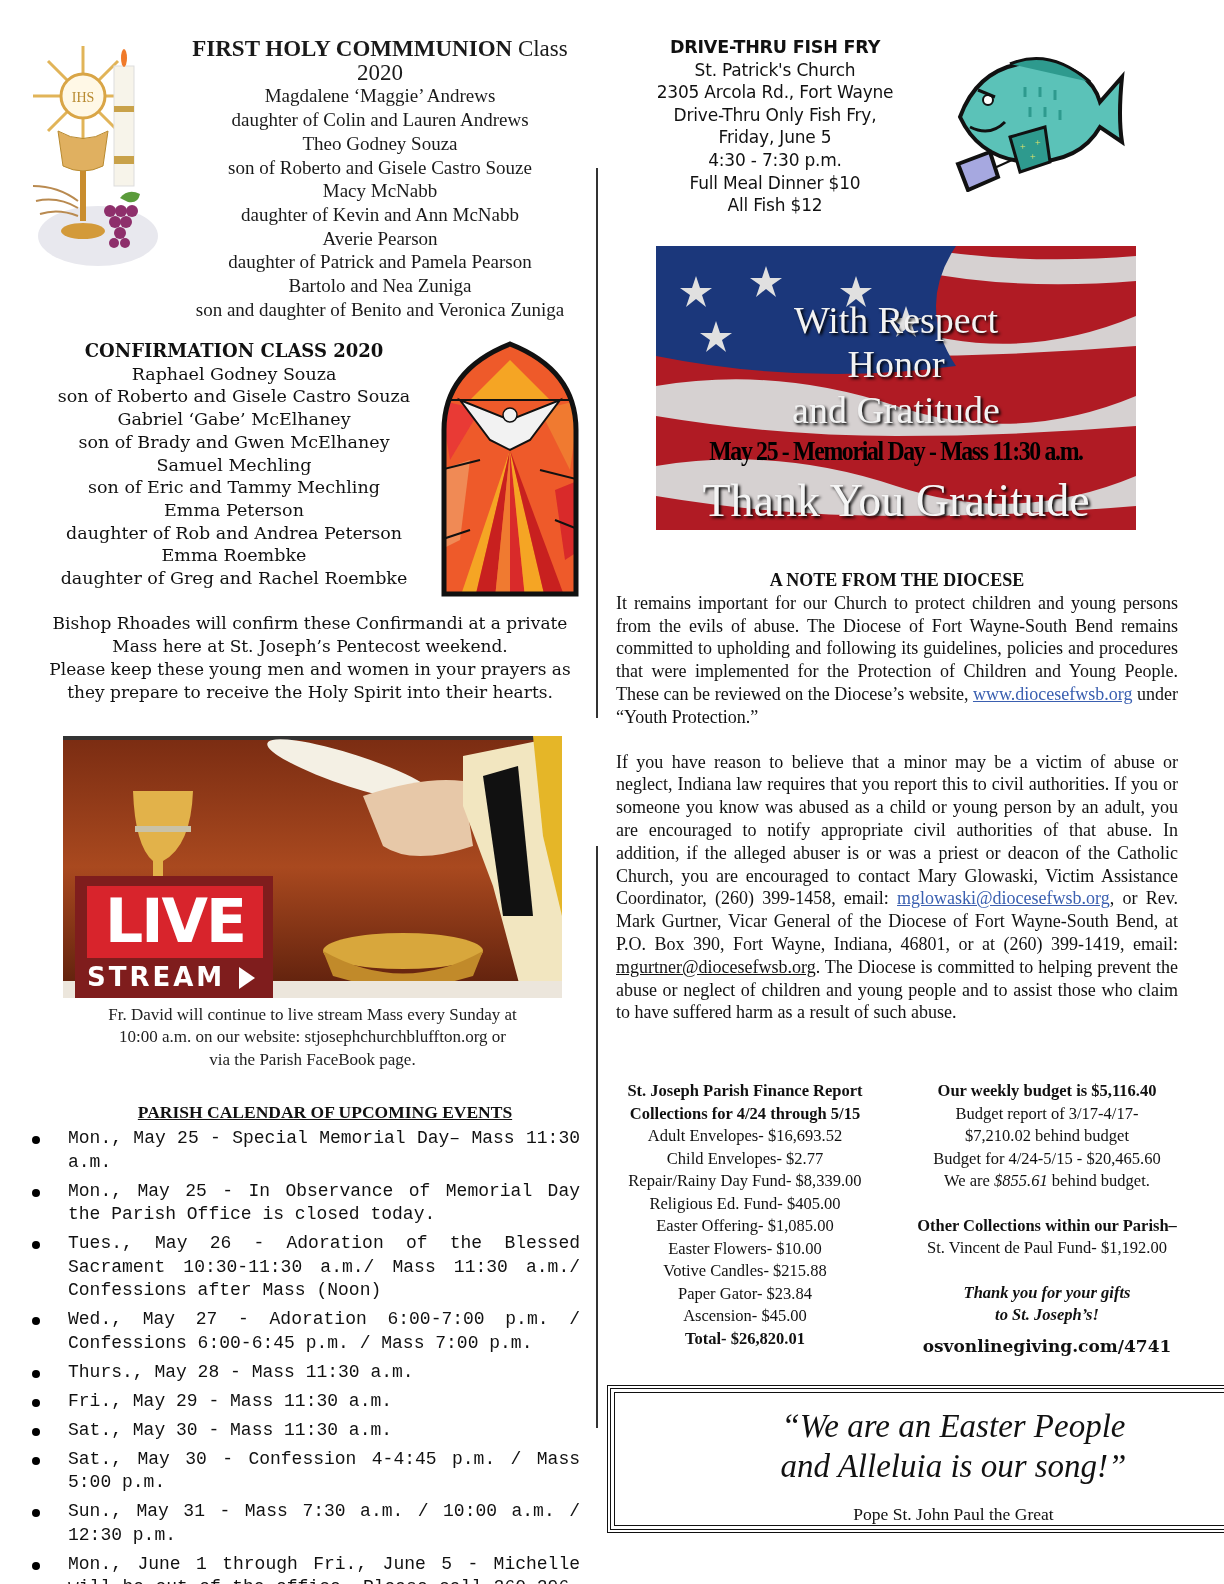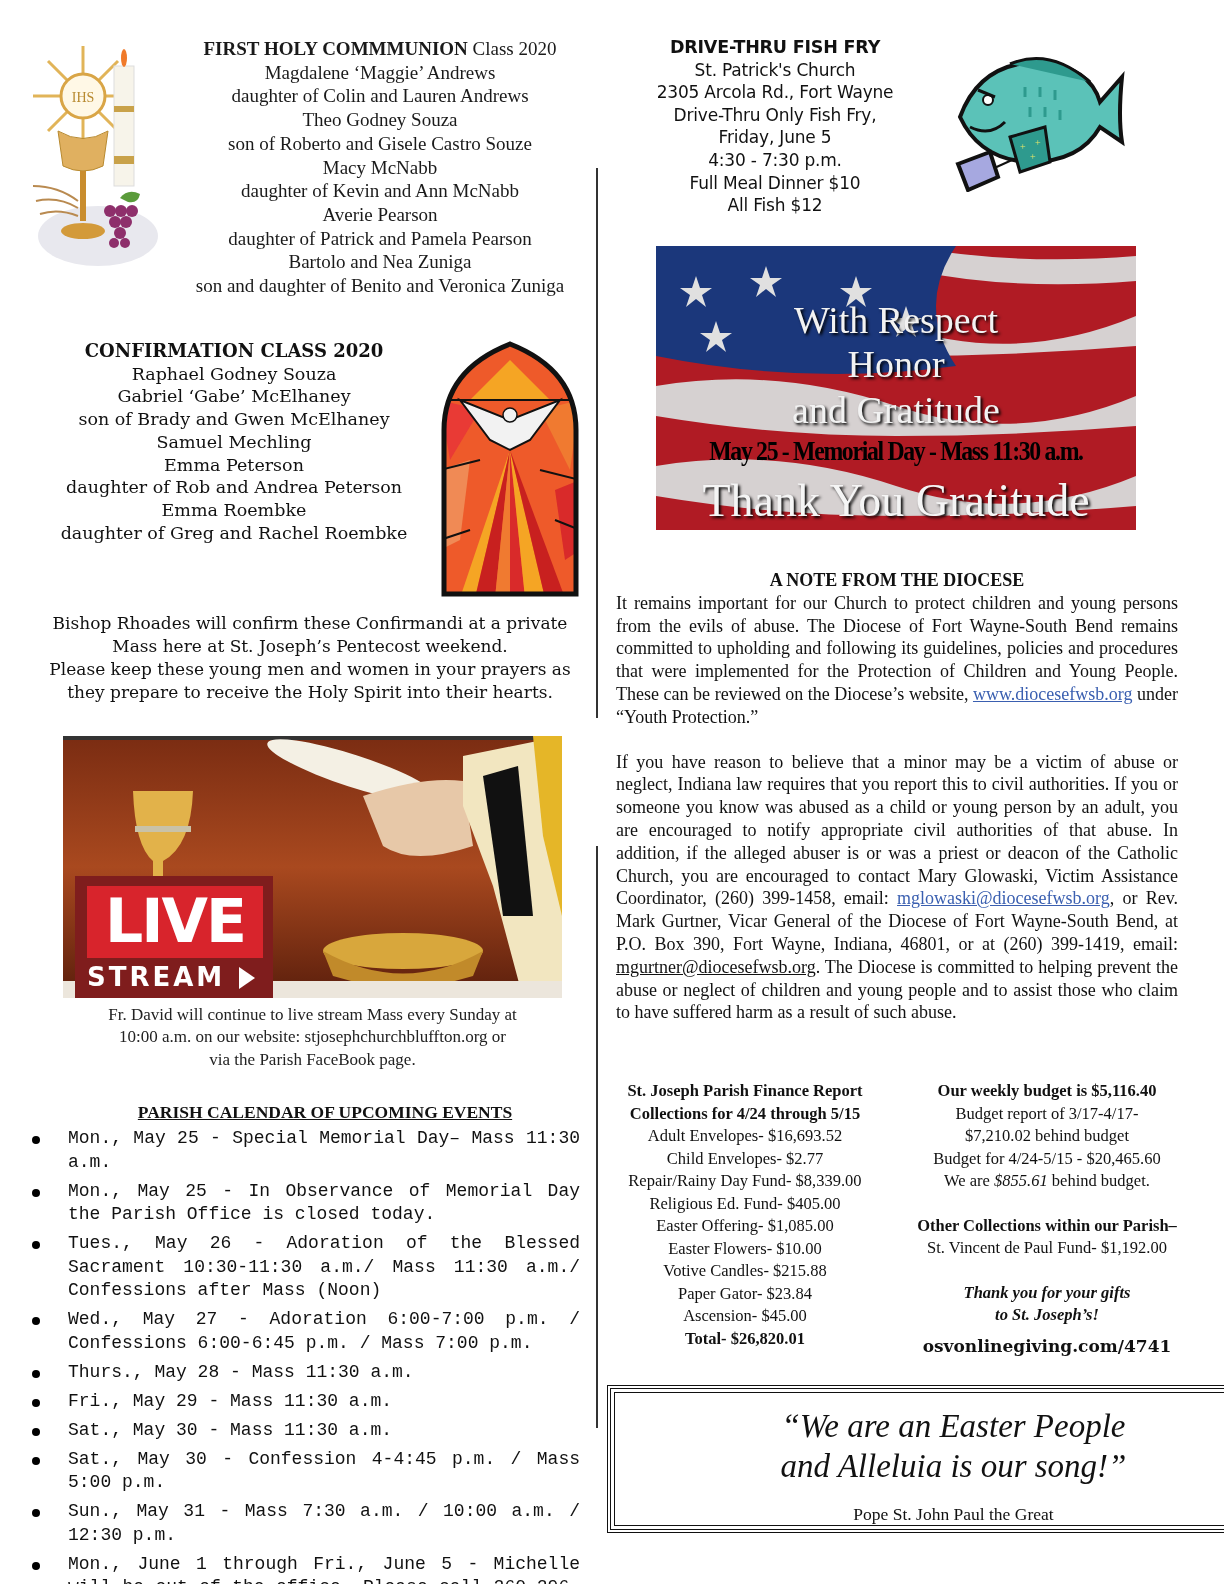--- a/index.html
+++ b/index.html
@@ -6,21 +6,21 @@
   html, body { width: 1224px; height: 1584px; background: #ffffff; overflow: hidden; }
   body { position: relative; font-family: "Liberation Serif", "DejaVu Serif", serif; color: #111; }
 
   .abs { position: absolute; }
   .center { text-align: center; }
   .divider { position: absolute; width: 2px; background: #333; }
 
   
   #communion-img { left: 28px; top: 36px; width: 140px; height: 240px; }
   #communion-text { left: 170px; top: 37px; width: 420px; font-size: 19px; line-height: 23.7px; color: #1a1a1a; }
-  #communion-text .title { font-size: 19px; }
+  #communion-text .title { font-size: 23px; }
   #communion-text .title b { font-weight: bold; }
 
   
   #fish-text { left: 615px; top: 36px; width: 320px; font-family: "DejaVu Sans", sans-serif; font-size: 17px; line-height: 22.6px; letter-spacing: -0.2px; }
   #fish-text .title { font-weight: bold; font-size: 17.5px; }
   #fish-img { left: 950px; top: 42px; width: 175px; height: 150px; }
 
   
   #confirm-text { left: 45px; top: 340px; width: 378px; font-size: 19.5px; line-height: 22.7px; font-family: "DejaVu Serif", serif; font-size: 17.5px; }
   #confirm-text .title { font-weight: bold; font-size: 18px; }
@@ -177,23 +177,25 @@
   <div class="txt" style="top:52px;font-size:38px;color:#f2f2f2;text-shadow:2px 2px 3px #000;font-family:'Liberation Serif',serif;">With Respect</div>
   <div class="txt" style="top:96px;font-size:38px;color:#f2f2f2;text-shadow:2px 2px 3px #000;font-family:'Liberation Serif',serif;">Honor</div>
   <div class="txt" style="top:142px;font-size:38px;color:#f2f2f2;text-shadow:2px 2px 3px #000;font-family:'Liberation Serif',serif;">and Gratitude</div>
   <div class="txt" style="top:190px;font-size:27px;font-weight:bold;color:#000;letter-spacing:-1.5px;transform:scaleX(0.88);font-family:'Liberation Serif',serif;">May 25 - Memorial Day - Mass 11:30 a.m.</div>
   <div class="txt" style="top:228px;font-size:46px;color:#f5f5f5;text-shadow:2px 2px 3px #000;font-family:'Liberation Serif',serif;">Thank You Gratitude</div>
 </div>
 
 <div id="confirm-text" class="abs center">
   <div class="title">CONFIRMATION CLASS 2020</div>
   <div>Raphael Godney Souza</div>
+  <div>son of Roberto and Gisele Castro Souza</div>
   <div>Gabriel ‘Gabe’ McElhaney</div>
   <div>son of Brady and Gwen McElhaney</div>
   <div>Samuel Mechling</div>
+  <div>son of Eric and Tammy Mechling</div>
   <div>Emma Peterson</div>
   <div>daughter of Rob and Andrea Peterson</div>
   <div>Emma Roembke</div>
   <div>daughter of Greg and Rachel Roembke</div>
 </div>
 
 <div id="window-img" class="abs">
   <svg width="140" height="258" viewBox="0 0 140 258">
     <defs>
         <clipPath id="arch">

